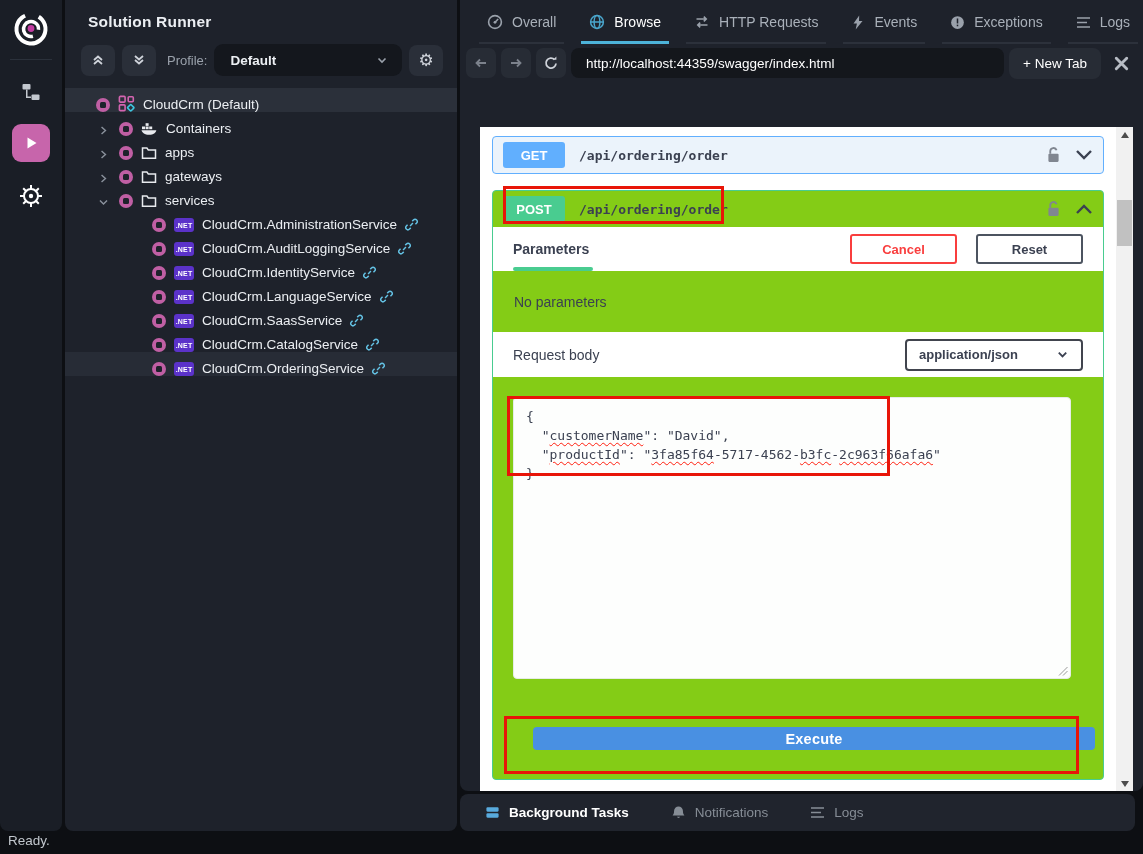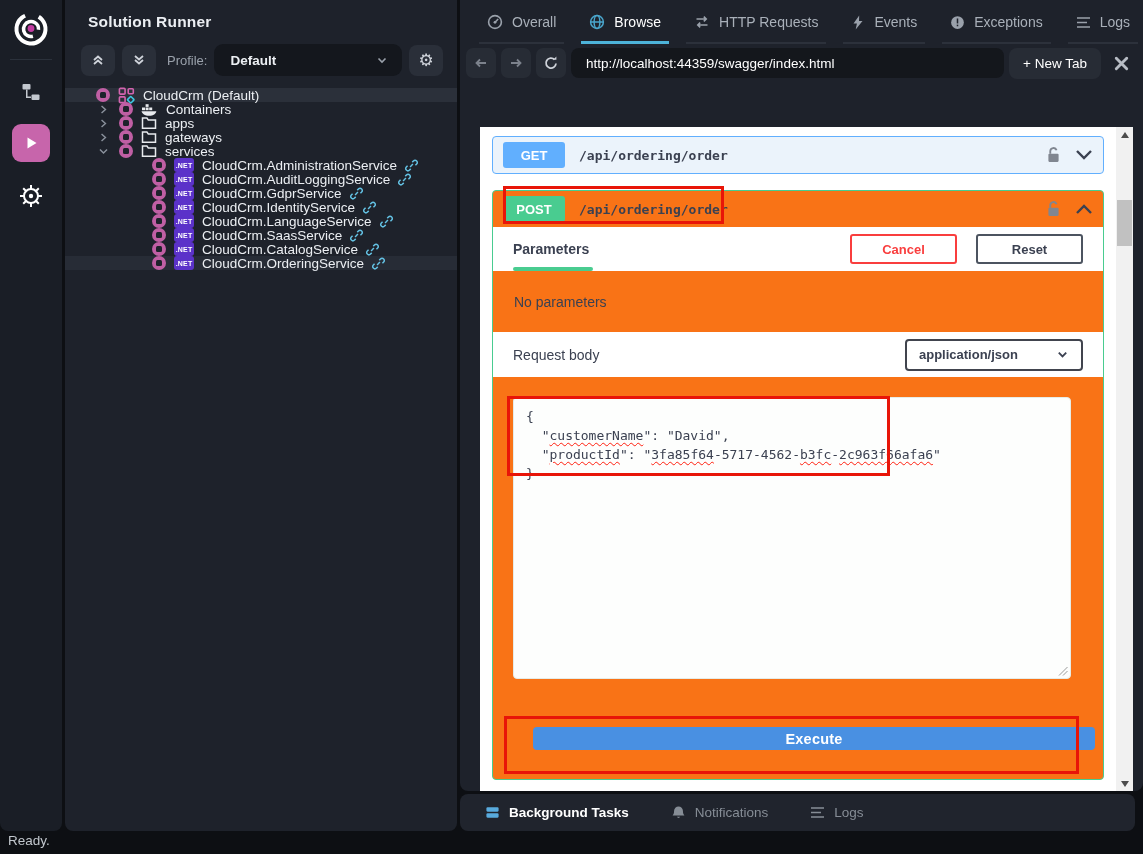--- a/index.html
+++ b/index.html
@@ -22,21 +22,21 @@
   .sb-title { padding:13px 23px 9px; font-size:15.5px; font-weight:bold; letter-spacing:.2px; }
   .sb-controls { display:flex; align-items:center; gap:7px; margin:4px 14px 0 16px; }
   .sq-btn { width:34px; height:31px; background:#2a2f39; border-radius:8px; display:flex; align-items:center; justify-content:center; cursor:pointer; flex:0 0 auto; }
   .profile-label { color:#9aa1ab; font-size:13px; margin-left:4px; white-space:nowrap; }
   .profile-select { flex:1; height:32px; background:#14171d; border-radius:9px; display:flex; align-items:center; padding:0 14px 0 16px; font-size:13.5px; font-weight:bold; cursor:pointer; }
   .profile-select .chev { margin-left:auto; color:#8d939d; }
   .gear { font-size:17px; color:#ced2d9; }
 
   
   .tree { margin-top:12px; font-size:13.5px; }
-  .tree-row { display:flex; align-items:center; height:14px; cursor:pointer; white-space:nowrap; }
+  .tree-row { display:flex; align-items:flex-end; height:24px; cursor:pointer; white-space:nowrap; }
   .tree-row.hl { background:#2b303a; }
   .tree-row.sel { background:#272c36; }
   .ind-root { padding-left:31px; } .ind-folder { padding-left:33px; } .ind-svc { padding-left:87px; }
   .donut { width:14px; height:14px; border-radius:50%; background:#c05fa4; position:relative; flex:0 0 auto; }
   .donut::after { content:""; position:absolute; left:4px; top:4px; width:6px; height:6px; background:#1e222b; border-radius:1.5px; }
   .t-gap { width:8px; flex:0 0 auto; }
   .tree-chev { width:12px; margin-right:9px; flex:0 0 auto; }
   .net-badge { width:20px; height:14px; background:#5b32c9; border-radius:3px; color:#fff; font-size:7px; font-weight:bold; display:flex; align-items:center; justify-content:center; letter-spacing:.2px; flex:0 0 auto; }
   .link-ic { margin-left:7px; flex:0 0 auto; }
 
@@ -64,21 +64,21 @@
   .vscroll { position:absolute; right:0; top:0; bottom:0; width:17px; background:#f1f1f1; }
   .vscroll .arr { position:absolute; left:0; width:17px; height:15px; display:flex; align-items:center; justify-content:center; cursor:pointer; }
   .arr-up { top:0; } .arr-dn { bottom:0; }
   .tri-up { width:0; height:0; border-left:4px solid transparent; border-right:4px solid transparent; border-bottom:6px solid #4c4c4c; }
   .tri-dn { width:0; height:0; border-left:4px solid transparent; border-right:4px solid transparent; border-top:6px solid #4c4c4c; }
   .vthumb { position:absolute; left:1px; top:73px; width:15px; height:46px; background:#c1c1c1; cursor:pointer; }
   .sw-content { position:absolute; left:0; right:17px; top:0; bottom:0; overflow:hidden; }
 
   .opblock { margin:9px 12px 0; border-radius:4px; }
   .opblock.get { height:38px; background:#ebf3fb; border:1px solid #61affe; display:flex; align-items:center; padding:4px 10px; }
-  .opblock.post { margin-top:16px; background:#f97316; border:1px solid #49cc90; height:590px; }
+  .opblock.post { margin-top:16px; background:#84cc16; border:1px solid #49cc90; height:590px; }
   .op-head { height:36px; display:flex; align-items:center; padding:0 10px; cursor:pointer; }
   .method { width:62px; height:26px; border-radius:3px; color:#fff; font-weight:bold; font-size:13px; display:flex; align-items:center; justify-content:center; flex:0 0 auto; }
   .method.get { background:#61affe; }
   .method.post { background:#49cc90; }
   .path { margin-left:14px; font-family:"DejaVu Sans Mono","Liberation Mono",monospace; font-size:13px; font-weight:bold; color:#3b4151; }
   .op-right { margin-left:auto; display:flex; align-items:center; gap:13px; }
 
   .sec-head { background:#fff; display:flex; align-items:center; padding:0 20px; }
   .params-head { height:44px; }
   .ptab { position:relative; height:100%; display:flex; align-items:center; font-weight:bold; font-size:14px; }
@@ -282,34 +282,20 @@
             <path d="M7.2 11.6l-1.3 1.3a2.4 2.4 0 11-3.4-3.4l1.3-1.3"></path>
           </svg>
       </span>
     </div>
     <div class="tree-row ind-svc">
       <span class="donut"></span>
         <span class="t-gap"></span>
       <span class="net-badge">.NET</span>
         <span class="t-gap"></span>
       <span>CloudCrm.AuditLoggingService</span>
-      <span class="link-ic">
-        <svg width="15" height="15" viewBox="0 0 16 16" fill="none" stroke="#64c2e4" stroke-width="1.6">
-            <path d="M6.5 9.5l3-3"></path>
-            <path d="M8.8 4.4l1.3-1.3a2.4 2.4 0 113.4 3.4l-1.3 1.3"></path>
-            <path d="M7.2 11.6l-1.3 1.3a2.4 2.4 0 11-3.4-3.4l1.3-1.3"></path>
-          </svg>
-      </span>
-    </div>
-    <div class="tree-row ind-svc">
-      <span class="donut"></span>
-        <span class="t-gap"></span>
-      <span class="net-badge">.NET</span>
-        <span class="t-gap"></span>
-      <span>CloudCrm.GdprService</span>
       <span class="link-ic">
         <svg width="15" height="15" viewBox="0 0 16 16" fill="none" stroke="#64c2e4" stroke-width="1.6">
             <path d="M6.5 9.5l3-3"></path>
             <path d="M8.8 4.4l1.3-1.3a2.4 2.4 0 113.4 3.4l-1.3 1.3"></path>
             <path d="M7.2 11.6l-1.3 1.3a2.4 2.4 0 11-3.4-3.4l1.3-1.3"></path>
           </svg>
       </span>
     </div>
     <div class="tree-row ind-svc">
       <span class="donut"></span>

